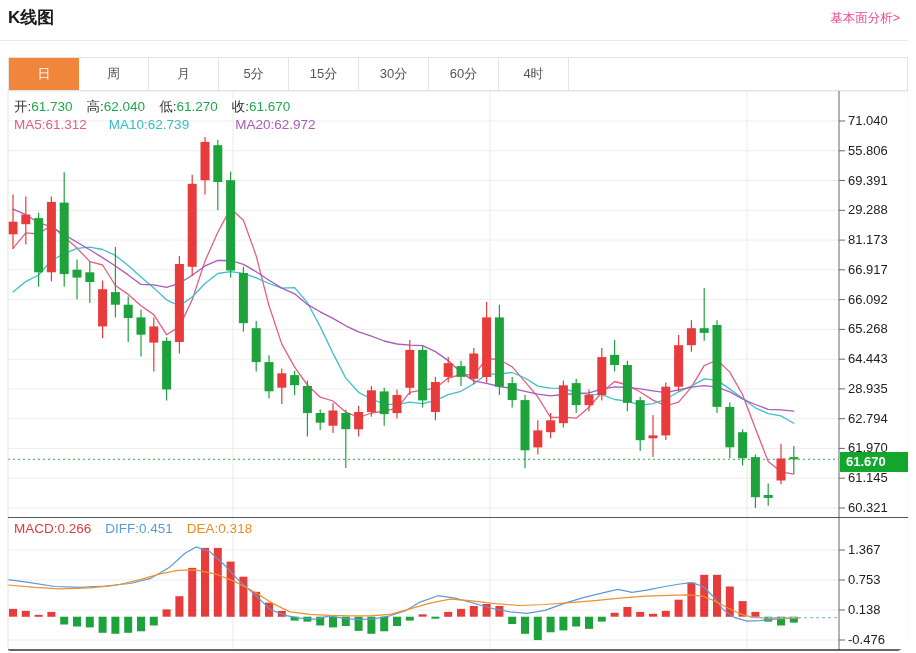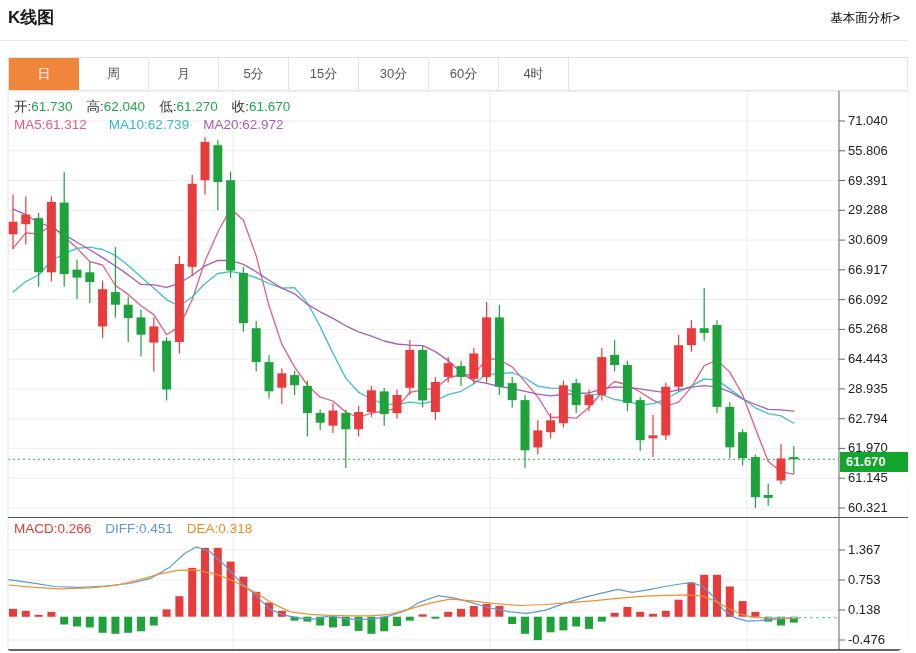--- a/index.html
+++ b/index.html
@@ -1,19 +1,19 @@
 <!DOCTYPE html>
 <html><head>
 <meta charset="utf-8">
 <style>
   html,body{margin:0;padding:0;background:#fff;}
   .page{position:relative;width:908px;height:653px;background:#fff;overflow:hidden;
         font-family:"Liberation Sans","DejaVu Sans",sans-serif;border-radius:18px;}
   .title{position:absolute;left:8px;top:6px;font-size:17px;font-weight:bold;color:#1a1a1a;}
-  .flink{position:absolute;right:8px;top:10px;font-size:12.5px;color:#000000;text-decoration:none;cursor:pointer;}
+  .flink{position:absolute;right:8px;top:10px;font-size:12.5px;color:#ec4899;text-decoration:none;cursor:pointer;}
   .hdr-divider{position:absolute;left:0;top:40px;width:916px;height:1px;background:#e8e8e8;}
   .tabbar{position:absolute;left:8px;top:57px;width:900px;height:34px;display:flex;
           border:1px solid #e3e3e3;box-sizing:border-box;background:#fff;}
   .tab{width:70px;height:32px;line-height:32px;text-align:center;font-size:13px;color:#555;
        border-right:1px solid #e3e3e3;cursor:pointer;box-sizing:border-box;background:#fff;}
   .tab.active{color:#fff;border-right:none;}
   .tab-filler{flex:1;}
   svg{position:absolute;left:0;top:0;}
   .inforow{position:absolute;display:flex;gap:14px;font-size:13.5px;white-space:nowrap;}
   .inforow .lab{color:#333;}
@@ -285,34 +285,34 @@
     </div>
   <div class="inforow" id="ohlc-row" style="left:14px;top:98px;">
       <span><span class="lab">开:</span><span style="color: rgb(30, 168, 76);">61.730</span></span>
       <span><span class="lab">高:</span><span style="color: rgb(30, 168, 76);">62.040</span></span>
       <span><span class="lab">低:</span><span style="color: rgb(30, 168, 76);">61.270</span></span>
       <span><span class="lab">收:</span><span style="color: rgb(30, 168, 76);">61.670</span></span>
     </div>
   <div class="inforow" id="ma-row" style="left:14px;top:117px;">
       <span><span class="lab" style="color: rgb(232, 92, 130);">MA5:</span><span style="color: rgb(232, 92, 130);">61.312</span></span>
       <span><span class="lab" style="color: rgb(53, 188, 198); padding-left: 8px;">MA10:</span><span style="color: rgb(53, 188, 198);">62.739</span></span>
-      <span><span class="lab" style="color: rgb(169, 92, 186);">MA20:</span><span style="color: rgb(169, 92, 186);">62.972</span></span>
+      <span><span class="lab" style="color: rgb(169, 92, 186); margin-left: 32px;">MA20:</span><span style="color: rgb(169, 92, 186);">62.972</span></span>
     </div>
   <div class="inforow" id="macd-row" style="left:14px;top:521px;">
       <span><span class="lab" style="color: rgb(226, 59, 59); text-align: center;">MACD:</span><span style="color: rgb(226, 59, 59);">0.266</span></span>
       <span><span class="lab" style="color: rgb(91, 155, 213);">DIFF:</span><span style="color: rgb(91, 155, 213);">0.451</span></span>
       <span><span class="lab" style="color: rgb(239, 140, 32);">DEA:</span><span style="color: rgb(239, 140, 32);">0.318</span></span>
     </div>
   <div class="badge">61.670</div>
   <div id="tick-labels">
       <div class="ytick" style="top: 113px;">71.040</div>
       <div class="ytick" style="top: 143px;">55.806</div>
       <div class="ytick" style="top: 173px;">69.391</div>
       <div class="ytick" style="top: 202px;">29.288</div>
-      <div class="ytick" style="top: 232px;">30.609</div>
+      <div class="ytick" style="top: 232px;">81.173</div>
       <div class="ytick" style="top: 262px;">66.917</div>
       <div class="ytick" style="top: 292px;">66.092</div>
       <div class="ytick" style="top: 321px;">65.268</div>
       <div class="ytick" style="top: 351px;">64.443</div>
       <div class="ytick" style="top: 381px;">28.935</div>
       <div class="ytick" style="top: 411px;">62.794</div>
       <div class="ytick" style="top: 440px;">61.970</div>
       <div class="ytick" style="top: 470px;">61.145</div>
       <div class="ytick" style="top: 500px;">60.321</div>
       <div class="ytick" style="top: 542px;">1.367</div>

